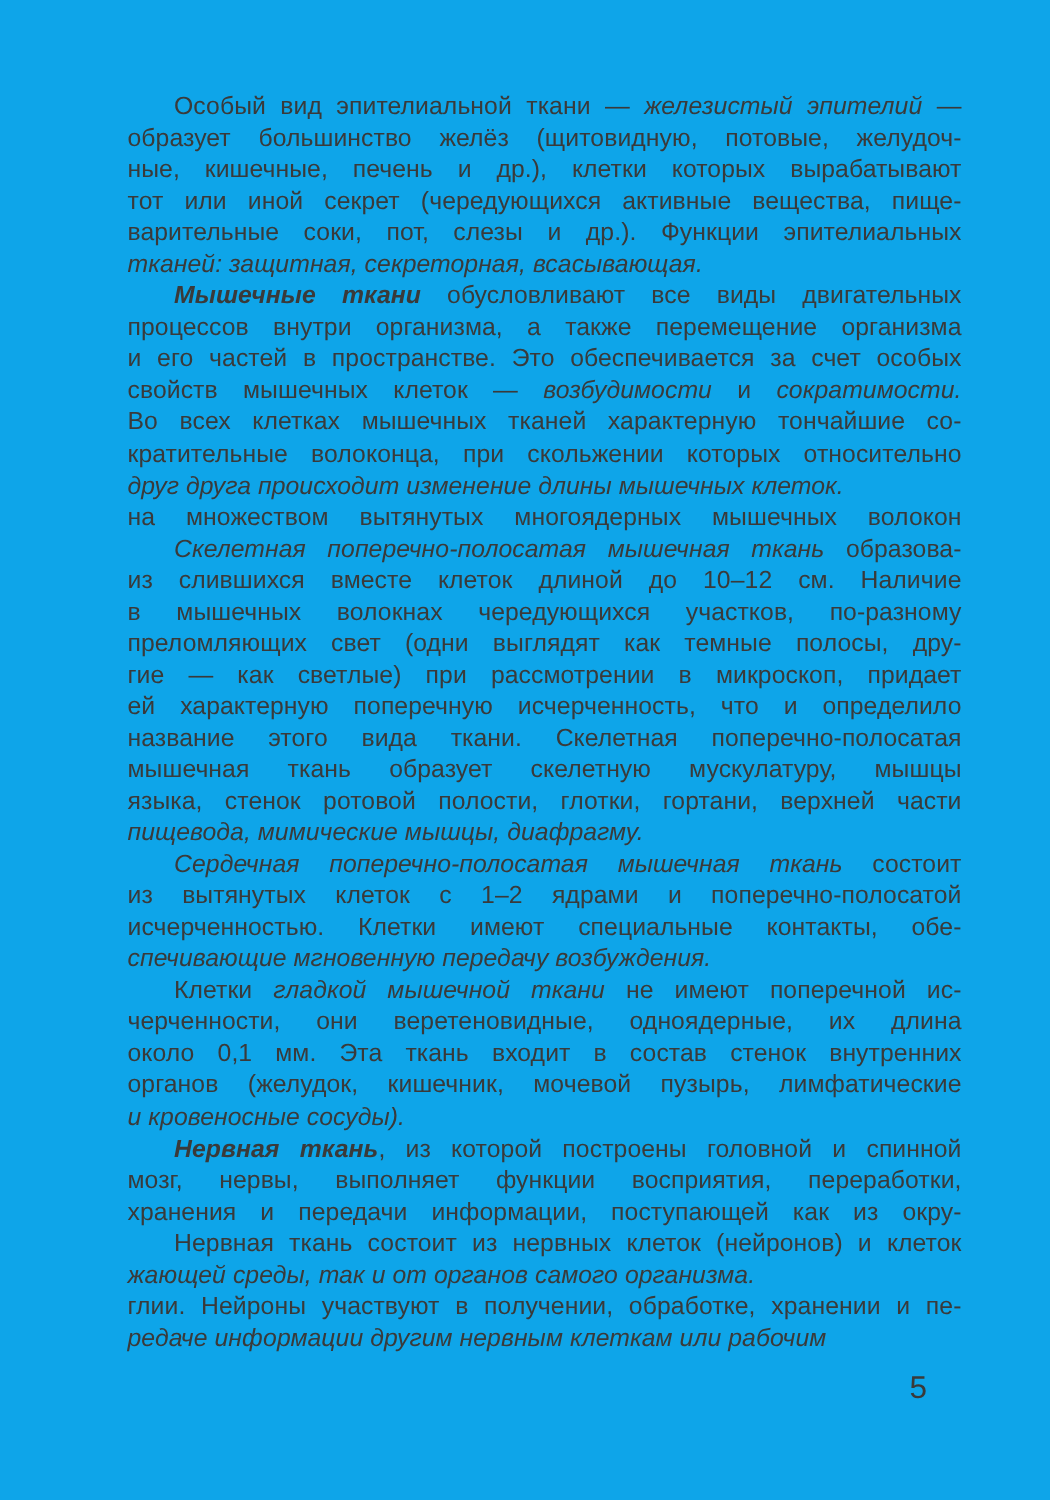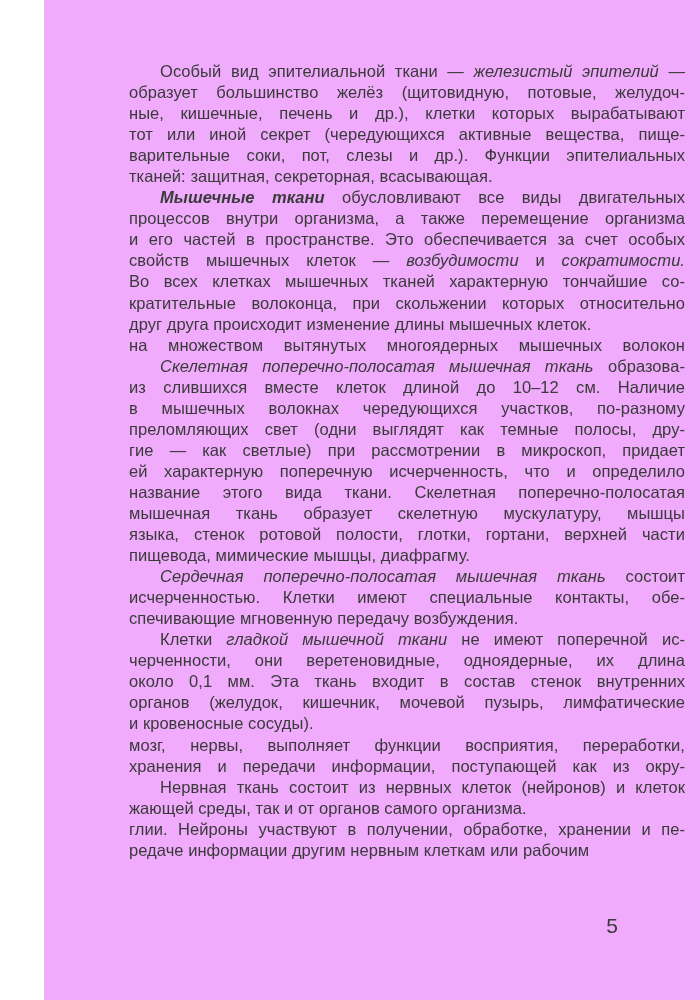--- a/index.html
+++ b/index.html
@@ -10,22 +10,21 @@
     width: 700px;
     height: 1000px;
     background: #ffffff;
     font-family: "Liberation Sans", sans-serif;
     position: relative;
     overflow: hidden;
   }
   .book-page {
     position: absolute;
     inset: 0;
-    background: #f0abfc;
-    margin-left: 44px;
+    background: #0ea5e9;
   }
   .text-block {
     position: absolute;
     left: 85px;
     top: 61px;
     width: 556px;
     color: #3a3a3a;
     font-size: 16.5px;
     line-height: 21.05px;
     letter-spacing: 0.05px;
@@ -33,20 +32,21 @@
   .line {
     text-align: justify;
     text-align-last: justify;
     white-space: normal;
   }
   .line.first {
     text-indent: 31px;
   }
   .line.last {
     text-align-last: left;
+    font-style: italic;
   }
   .line b i, .line b {
     font-weight: bold;
   }
   .page-number {
     position: absolute;
     top: 914px;
     right: 82px;
     font-size: 21px;
     color: #3a3a3a;
@@ -76,27 +76,29 @@
       <div class="line">из слившихся вместе клеток длиной до 10–12 см. Наличие</div>
       <div class="line">в мышечных волокнах чередующихся участков, по-разному</div>
       <div class="line">преломляющих свет (одни выглядят как темные полосы, дру-</div>
       <div class="line">гие — как светлые) при рассмотрении в микроскоп, придает</div>
       <div class="line">ей характерную поперечную исчерченность, что и определило</div>
       <div class="line">название этого вида ткани. Скелетная поперечно-полосатая</div>
       <div class="line">мышечная ткань образует скелетную мускулатуру, мышцы</div>
       <div class="line">языка, стенок ротовой полости, глотки, гортани, верхней части</div>
       <div class="line last">пищевода, мимические мышцы, диафрагму.</div>
       <div class="line first"><i>Сердечная поперечно-полосатая мышечная ткань</i> состоит</div>
+      <div class="line">из вытянутых клеток с 1–2 ядрами и поперечно-полосатой</div>
       <div class="line">исчерченностью. Клетки имеют специальные контакты, обе-</div>
       <div class="line last">спечивающие мгновенную передачу возбуждения.</div>
       <div class="line first">Клетки <i>гладкой мышечной ткани</i> не имеют поперечной ис-</div>
       <div class="line">черченности, они веретеновидные, одноядерные, их длина</div>
       <div class="line">около 0,1 мм. Эта ткань входит в состав стенок внутренних</div>
       <div class="line">органов (желудок, кишечник, мочевой пузырь, лимфатические</div>
       <div class="line last">и кровеносные сосуды).</div>
+      <div class="line first"><b><i>Нервная ткань</i></b>, из которой построены головной и спинной</div>
       <div class="line">мозг, нервы, выполняет функции восприятия, переработки,</div>
       <div class="line">хранения и передачи информации, поступающей как из окру-</div>
       <div class="line first">Нервная ткань состоит из нервных клеток (нейронов) и клеток</div>
       <div class="line last">жающей среды, так и от органов самого организма.</div>
       <div class="line">глии. Нейроны участвуют в получении, обработке, хранении и пе-</div>
       <div class="line last">редаче информации другим нервным клеткам или рабочим</div>
     </div>
   <div class="page-number">5</div>
 </div>
 

